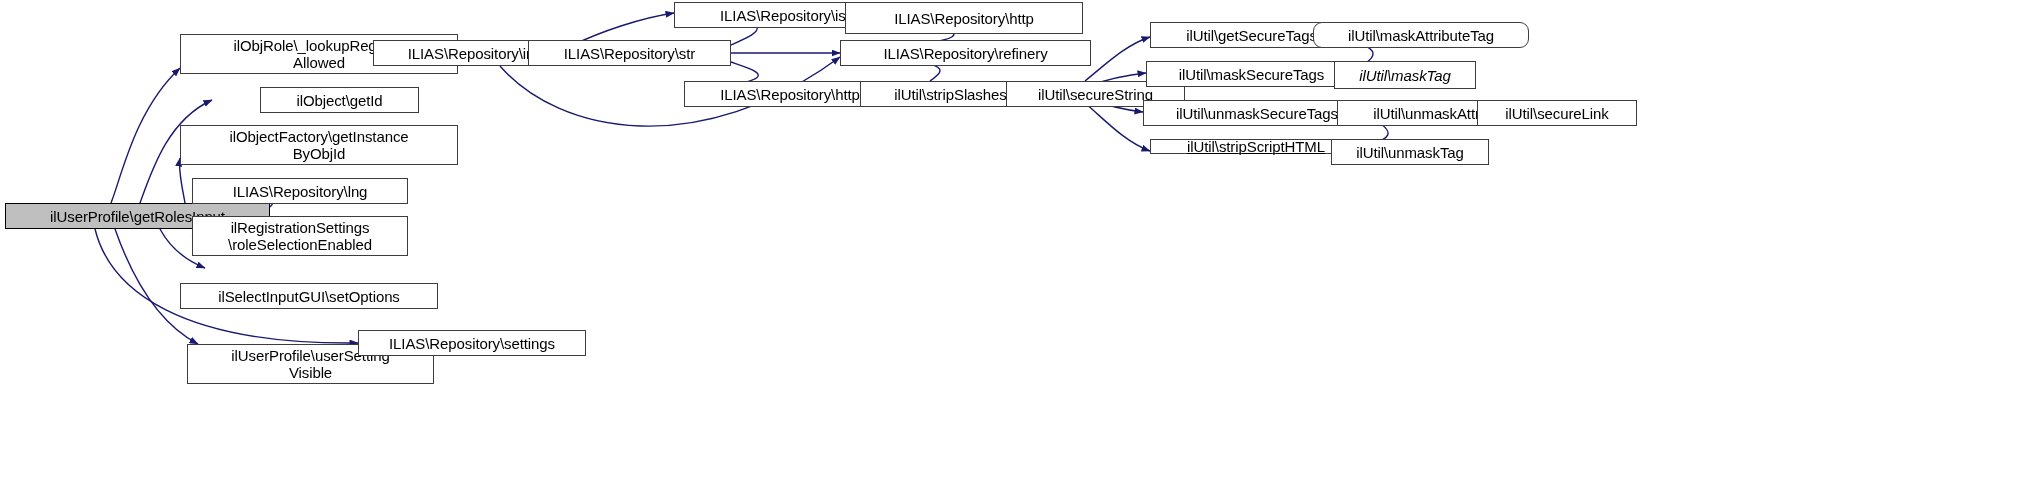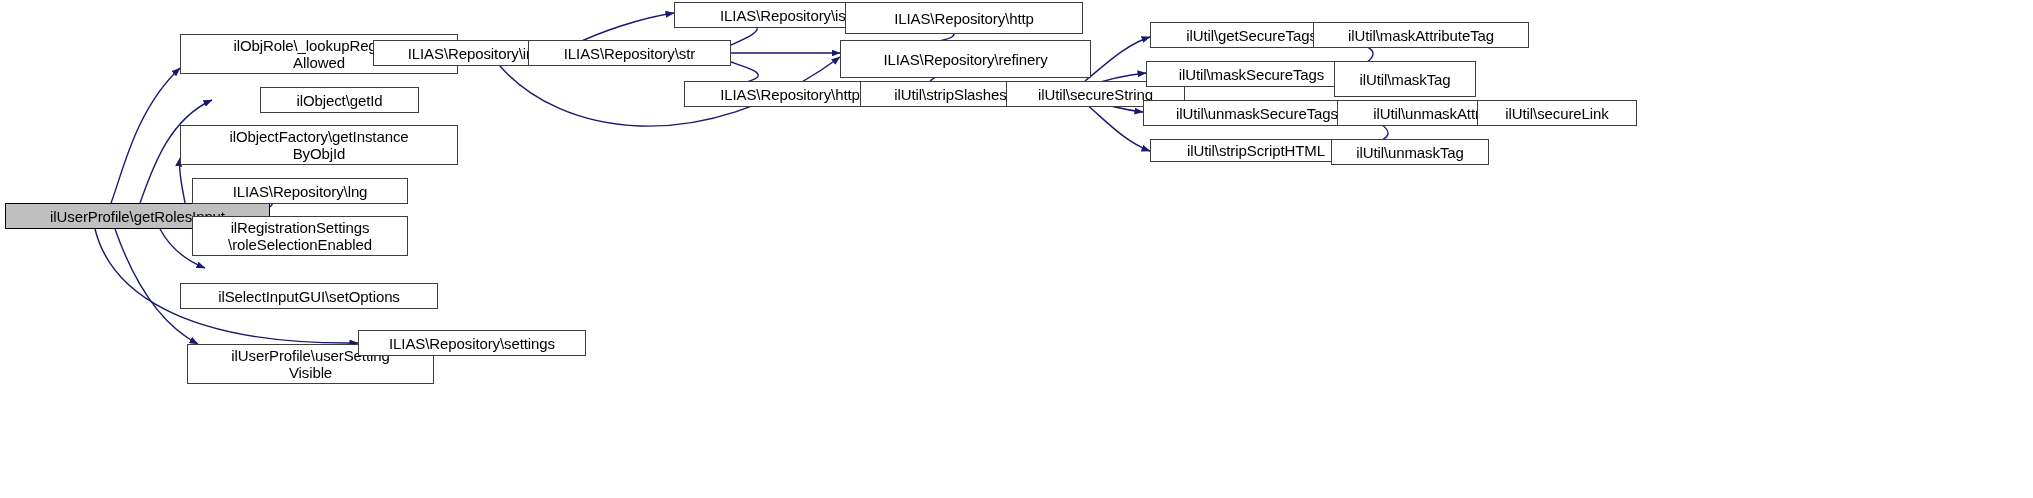--- a/index.html
+++ b/index.html
@@ -99,26 +99,26 @@
 \roleSelectionEnabled</div>
       <div class="node" style="left: 180px; top: 268px; width: 258px; height: 26px; margin-top: 15px;">ilSelectInputGUI\setOptions</div>
       <div class="node" style="left: 187px; top: 344px; width: 247px; height: 40px;">ilUserProfile\userSetting
 Visible</div>
       <div class="node" style="left: 358px; top: 330px; width: 228px; height: 26px;">ILIAS\Repository\settings</div>
       <div class="node" style="left: 373px; top: 40px; width: 200px; height: 26px;">ILIAS\Repository\int</div>
       <div class="node" style="left: 528px; top: 40px; width: 203px; height: 26px;">ILIAS\Repository\str</div>
       <div class="node" style="left: 674px; top: 2px; width: 253px; height: 26px;">ILIAS\Repository\isArray</div>
       <div class="node" style="left: 684px; top: 81px; width: 212px; height: 26px;">ILIAS\Repository\http</div>
       <div class="node" style="left: 845px; top: 2px; width: 238px; height: 32px;">ILIAS\Repository\http</div>
-      <div class="node" style="left: 840px; top: 40px; width: 251px; height: 38px;">ILIAS\Repository\refinery</div>
+      <div class="node" style="left: 840px; top: 40px; width: 251px; height: 26px;">ILIAS\Repository\refinery</div>
       <div class="node" style="left: 860px; top: 81px; width: 181px; height: 26px;">ilUtil\stripSlashes</div>
       <div class="node" style="left: 1006px; top: 81px; width: 179px; height: 26px;">ilUtil\secureString</div>
       <div class="node" style="left: 1150px; top: 22px; width: 203px; height: 26px;">ilUtil\getSecureTags</div>
       <div class="node" style="left: 1146px; top: 61px; width: 211px; height: 26px;">ilUtil\maskSecureTags</div>
       <div class="node" style="left: 1143px; top: 100px; width: 228px; height: 26px;">ilUtil\unmaskSecureTags</div>
-      <div class="node" style="left: 1150px; top: 139px; width: 212px; height: 23px;">ilUtil\stripScriptHTML</div>
-      <div class="node" style="left: 1313px; top: 22px; width: 216px; height: 26px;">ilUtil\maskAttributeTag</div>
-      <div class="node" style="left: 1334px; top: 61px; width: 142px; height: 36px;">ilUtil\maskTag</div>
+      <div class="node" style="left: 1150px; top: 139px; width: 212px; height: 15px; text-decoration: underline;">ilUtil\stripScriptHTML</div>
+      <div class="node" style="left: 1313px; top: 22px; width: 216px; height: 26px; border-radius: 9px;">ilUtil\maskAttributeTag</div>
+      <div class="node" style="left: 1334px; top: 61px; width: 142px; height: 28px; font-style: italic;">ilUtil\maskTag</div>
       <div class="node" style="left: 1337px; top: 100px; width: 235px; height: 26px;">ilUtil\unmaskAttributeTag</div>
       <div class="node" style="left: 1331px; top: 139px; width: 158px; height: 26px;">ilUtil\unmaskTag</div>
       <div class="node" style="left: 1477px; top: 100px; width: 160px; height: 26px;">ilUtil\secureLink</div>
     </div>
 </div>
 
 </body></html>

